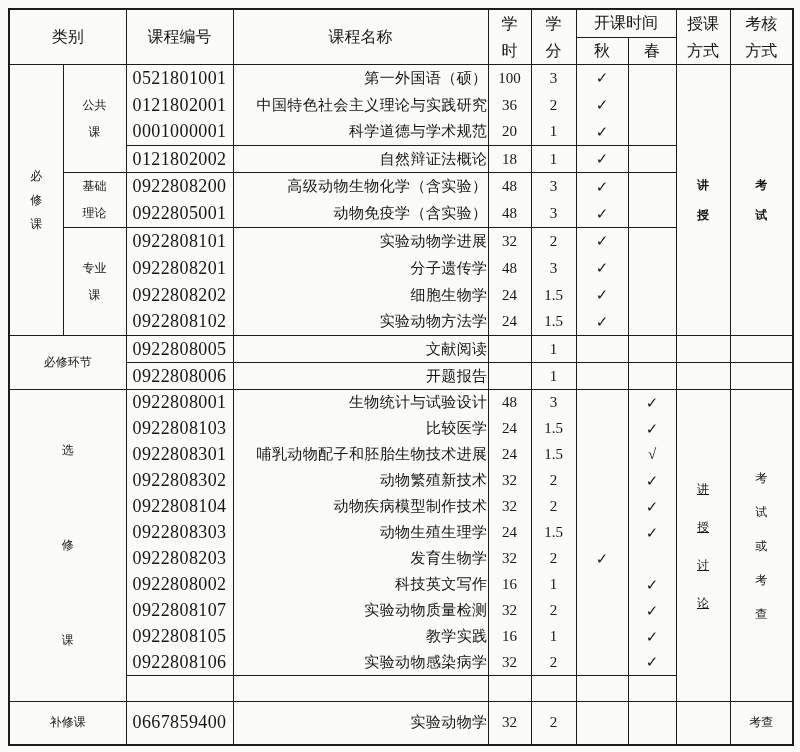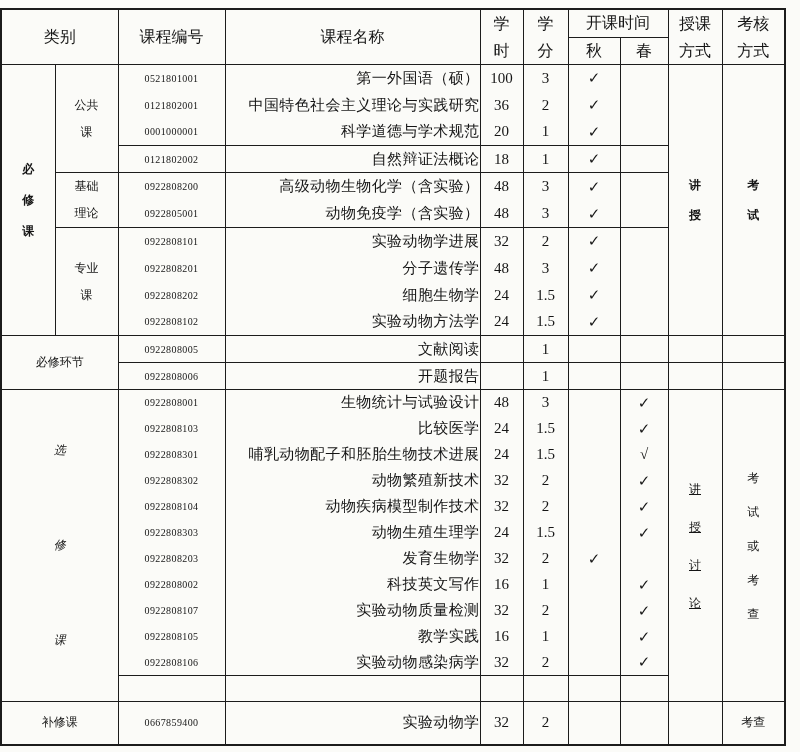--- a/index.html
+++ b/index.html
@@ -6,21 +6,21 @@
     margin: 0;
     padding: 0;
     background: #fbfbf8;
     font-family: "Liberation Serif", "DejaVu Serif", serif;
     color: #151515;
   }
   .page {
     width: 800px;
     height: 752px;
     box-sizing: border-box;
-    padding: 8px 8px 0 0;
+    padding: 8px 8px 0 8px;
     background: #fbfbf8;
   }
   table.curriculum {
     table-layout: fixed;
     width: 784px;
     border-collapse: collapse;
     border: 2px solid #1c1c1c;
   }
   td, th {
     border-left: 1px solid #1c1c1c;
@@ -37,38 +37,38 @@
     line-height: 26px;
   }
   td { font-size: 15px; }
   td.bt { border-top: 1px solid #1c1c1c; }
   td.name {
     text-align: right;
     padding-left: 8px;
     font-size: 15px;
     letter-spacing: 0.4px;
   }
-  td.code { font-size: 10px; letter-spacing: 0.4px; margin-left: 12px; }
+  td.code { font-size: 18px; letter-spacing: 0.4px; margin-left: 12px; }
   td.num  { font-size: 15px; }
   td.cat  { font-size: 12px; }
   td.check { font-size: 15px; }
   
   .v {
     display: inline-block;
     width: 1.1em;
     word-break: break-all;
     text-align: center;
   }
   .w2 { width: 2.2em; }
   .lh27 { line-height: 27px; }
   .lh30 { line-height: 30px; font-weight: bold; }
-  .lh31 { line-height: 31px; font-weight: bold; }
+  .lh31 { line-height: 24px; }
   .lh34 { line-height: 34px; }
   .lh38 { line-height: 38px; text-decoration: underline; }
-  .lh95 { line-height: 95px; font-style: italic; }
+  .lh95 { line-height: 95px; }
   .nowrap { white-space: nowrap; }
   
   tr.hrow  { height: 27px; }
   tr.r27   { height: 27px; }
   tr.r26   { height: 26px; }
   tr.r43   { height: 43px; }
 </style>
 </head>
 <body>
 

